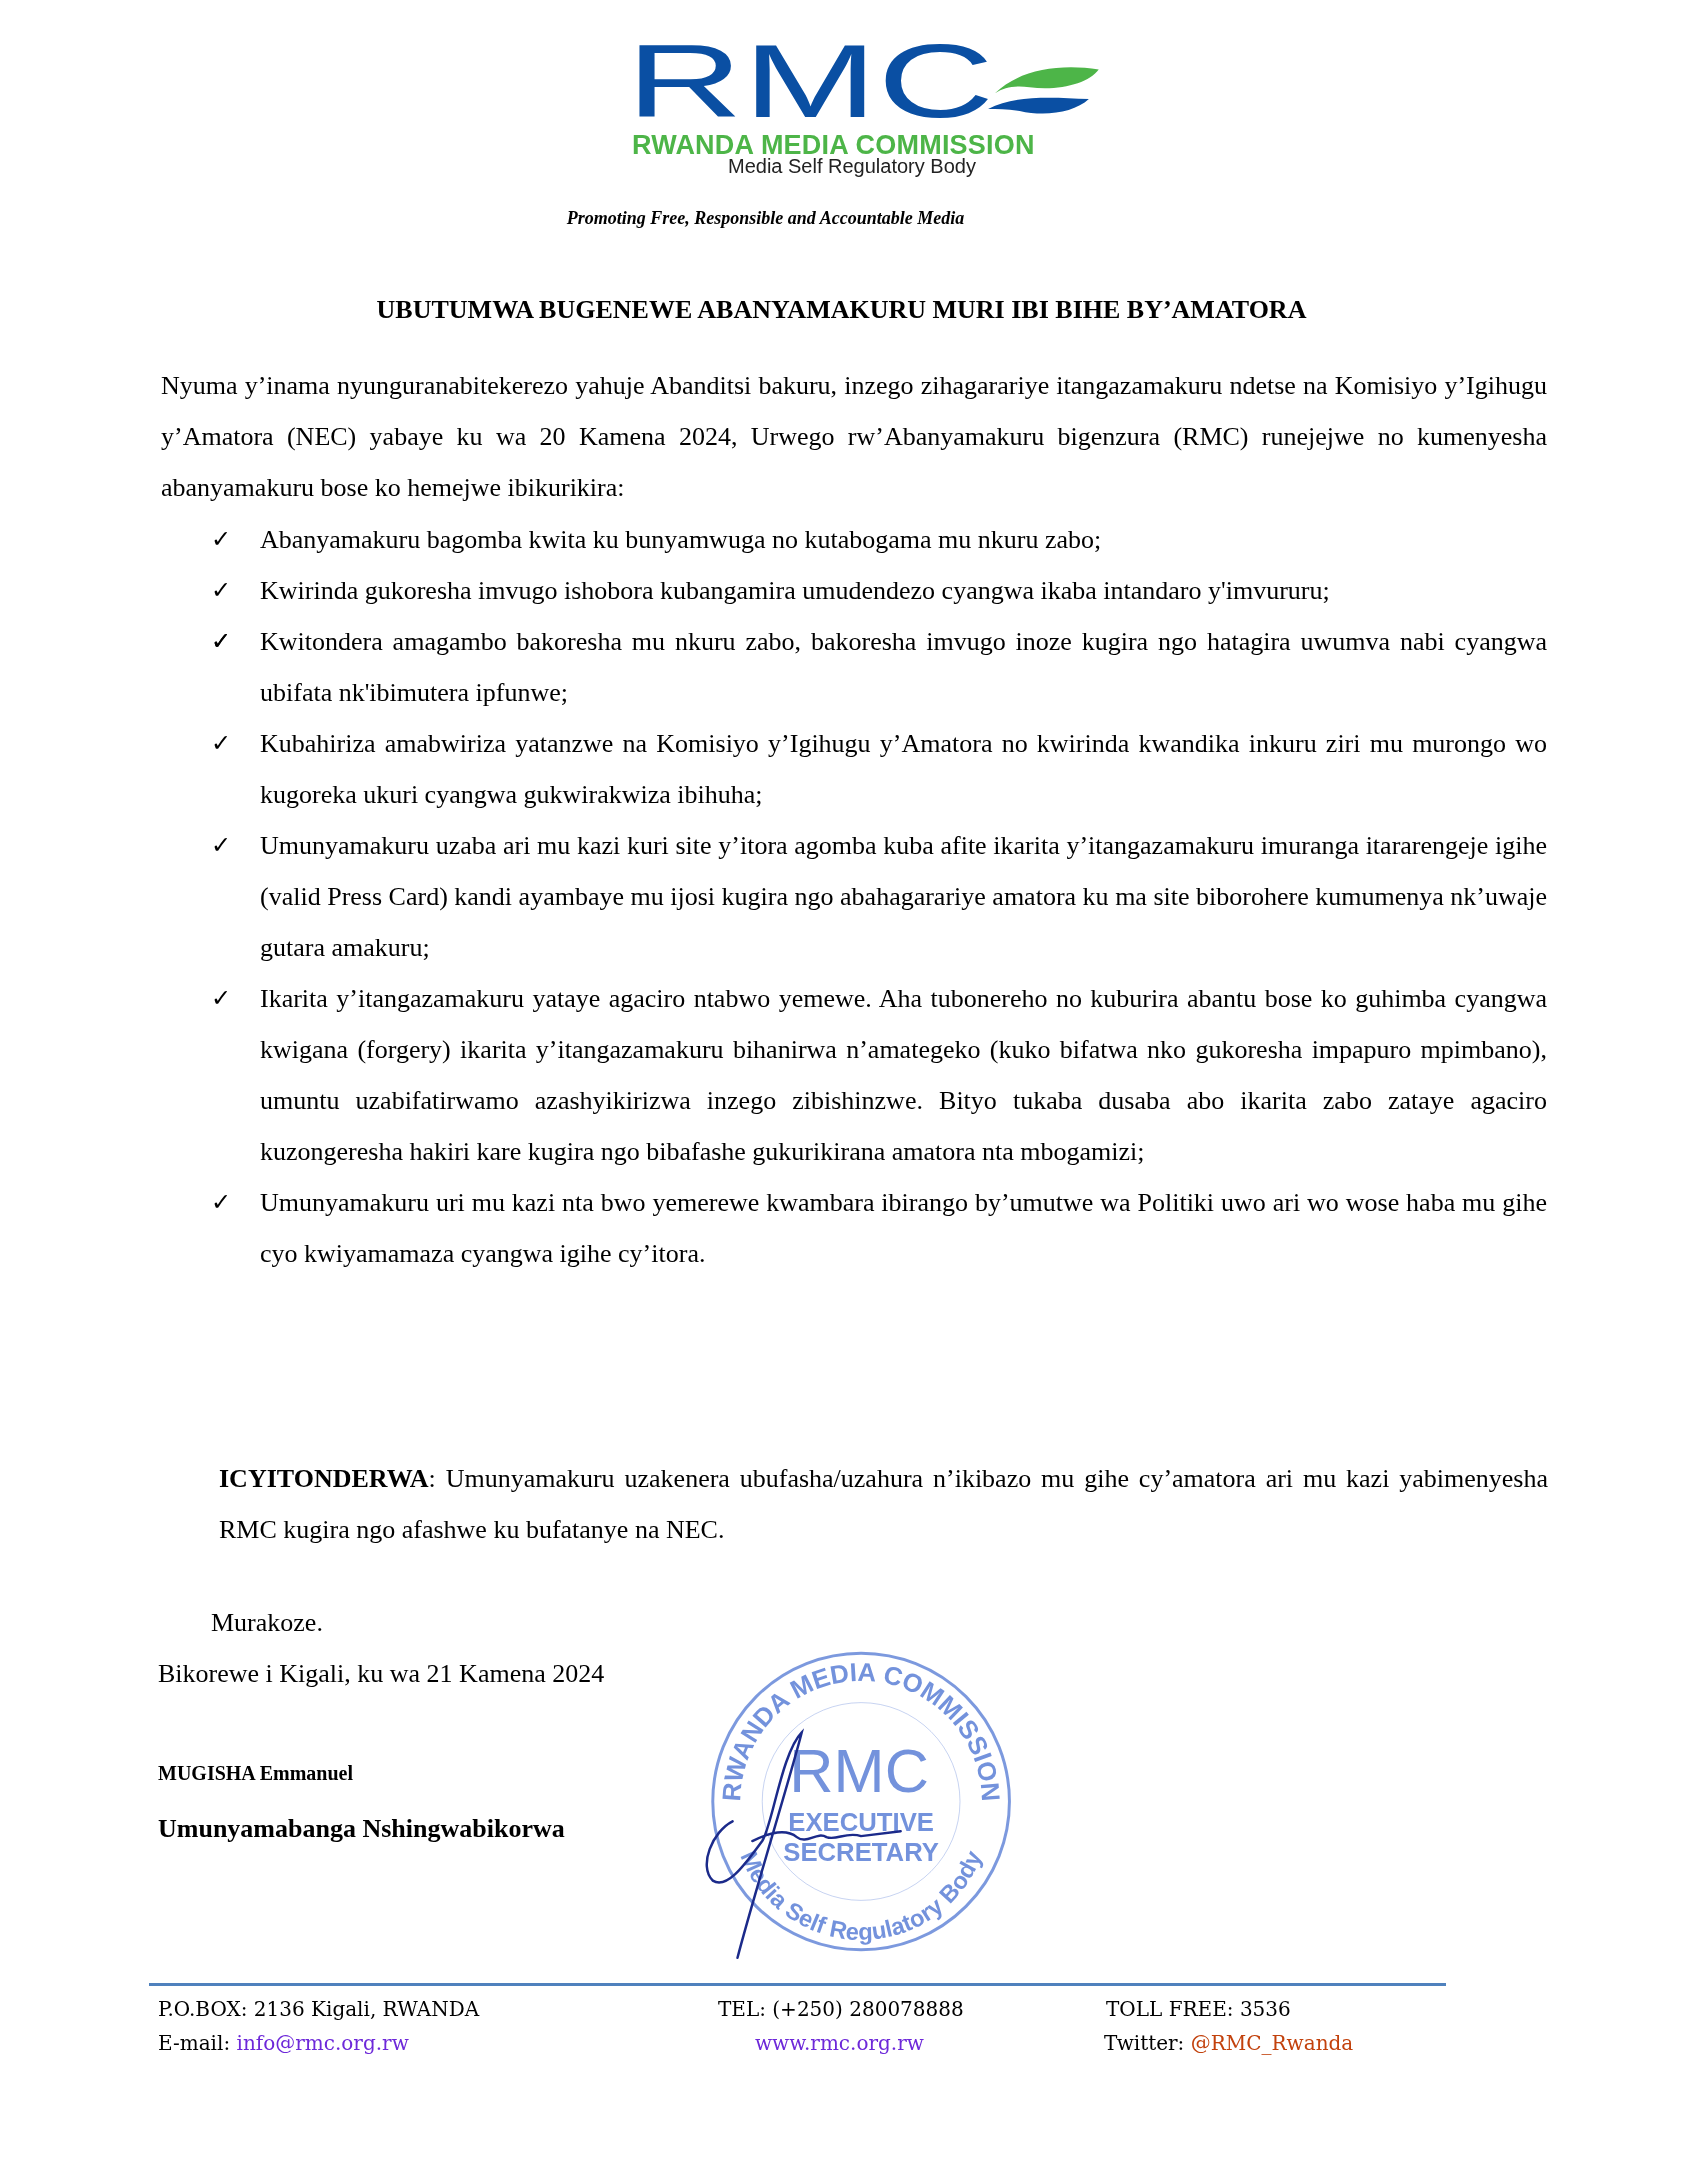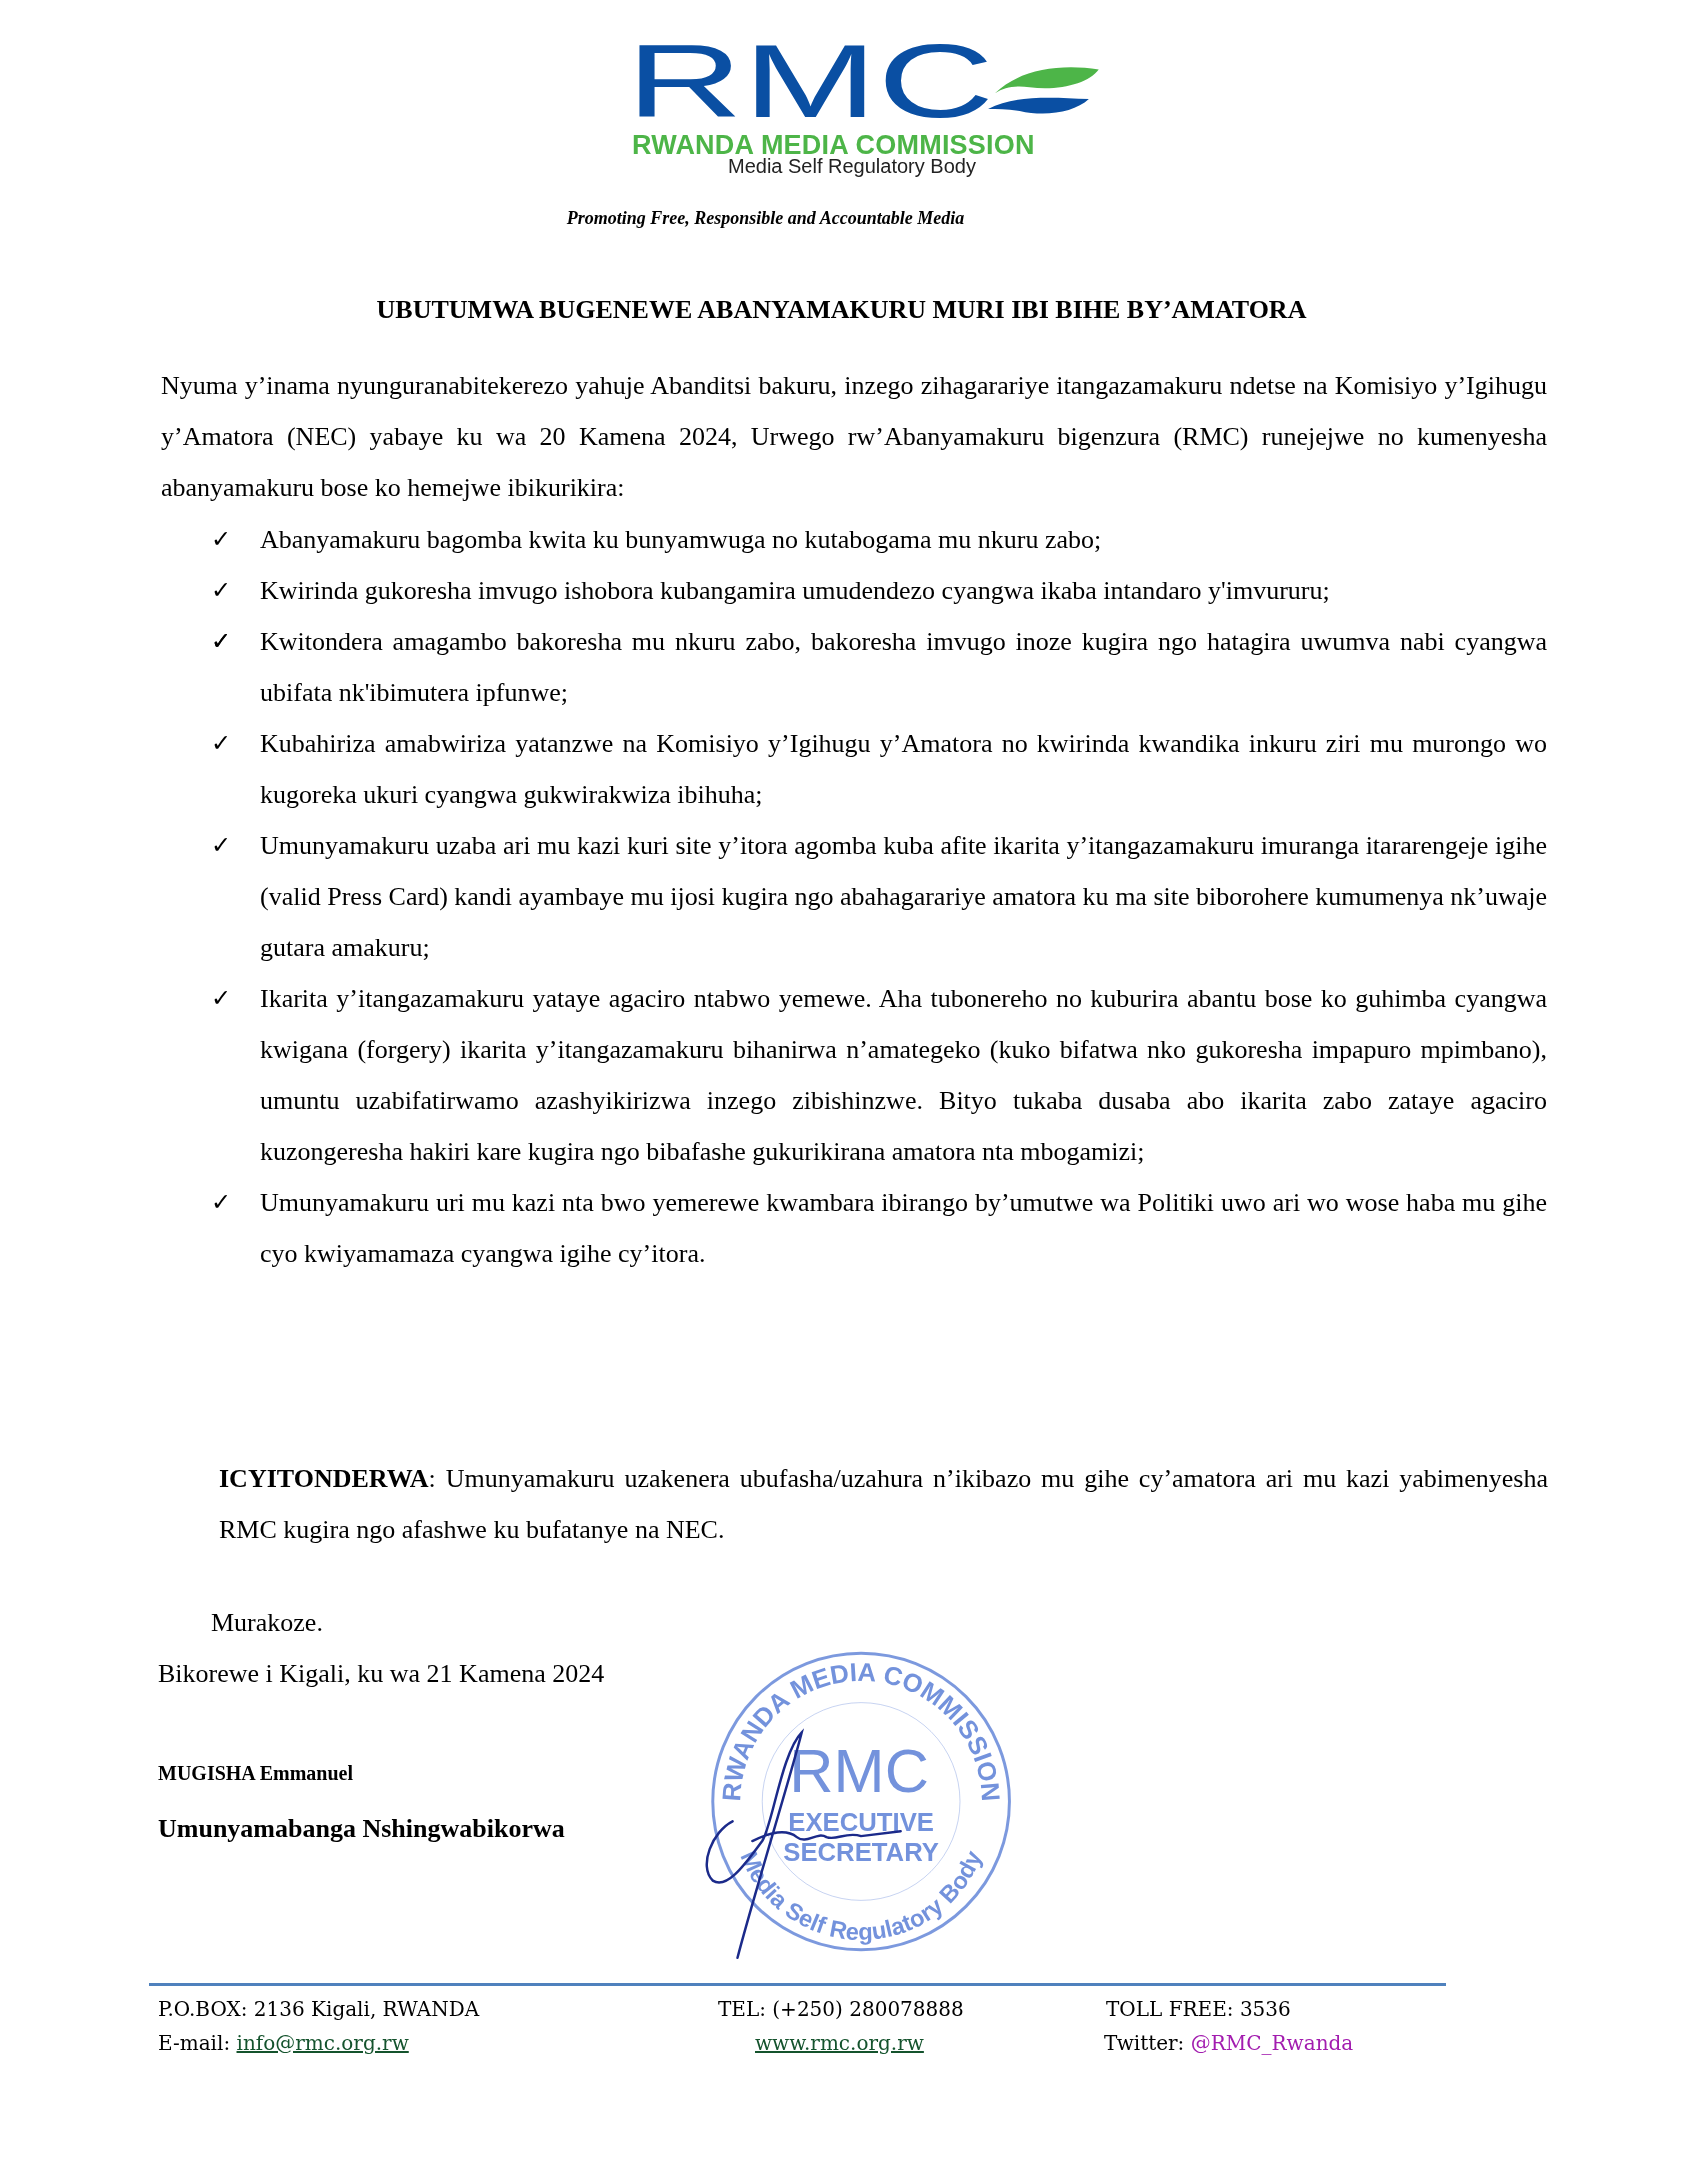--- a/index.html
+++ b/index.html
@@ -22,22 +22,22 @@
   .bullets .check { position:absolute; left:50px; top:0; font-family:"DejaVu Sans", sans-serif; font-size:24px; }
   .note { left:211px; width:1337px; top:1453px; text-indent:0; }
   .note p { margin:0; text-align:justify; }
   .thanks { left:211px; top:1608px; font-size:26px; }
   .place { left:158px; top:1659px; font-size:26px; }
   .signame { left:158px; top:1762px; font-size:20px; font-weight:bold;font-family:Liberation Serif, serif; }
   .sigrole { left:158px; top:1814px; font-size:26px; font-weight:bold; }
   #stamp { left:693px; top:1643px; width:356px; height:317px; }
   .footer-rule { left:149px; top:1983px; width:1297px; height:3px; background:#4f81bd; }
   .foot { font-family:"DejaVu Serif", serif; font-size:20px; white-space:nowrap; }
-  .link { color:#14532d; text-decoration:underline; }
-  .tw { color:#a21caf; }
+  .link { color:#6d28d9; }
+  .tw { color:#c2410c; }
 </style>
 </head>
 <body>
 
 <svg id="logo" class="abs" viewBox="0 0 490 170">
   <text x="2" y="97" font-family="Liberation Sans, sans-serif" font-size="128" fill="#0a4fa3" textLength="372" lengthAdjust="spacingAndGlyphs" transform="scale(1,0.82) translate(0,20)">RMC</text>
   <path d="M375 72 C 400 48, 440 42, 480 48 C 470 62, 440 70, 410 66 C 395 64, 385 66, 375 72 Z" fill="#4db548"></path>
   <path d="M368 88 C 395 74, 430 76, 470 78 C 455 92, 425 96, 400 90 C 388 88, 378 88, 368 88 Z" fill="#0a4fa3"></path>
 </svg>
 <div class="abs logo-org">RWANDA MEDIA COMMISSION</div>

